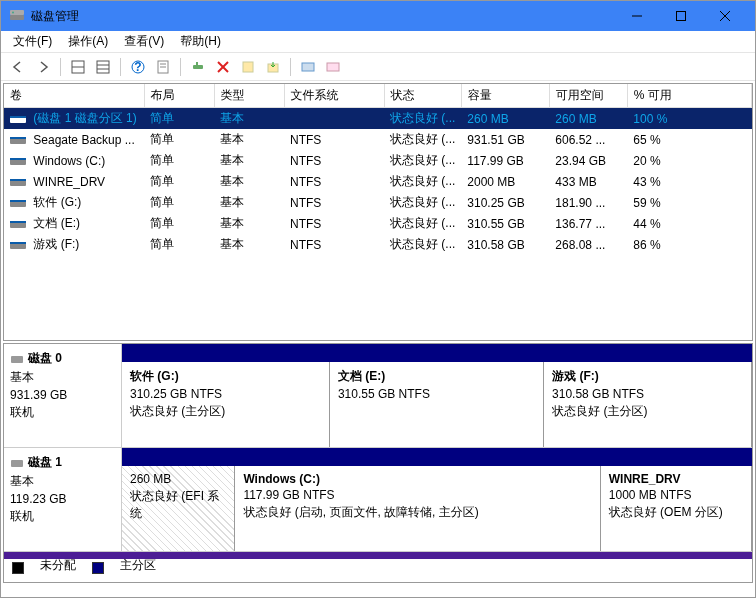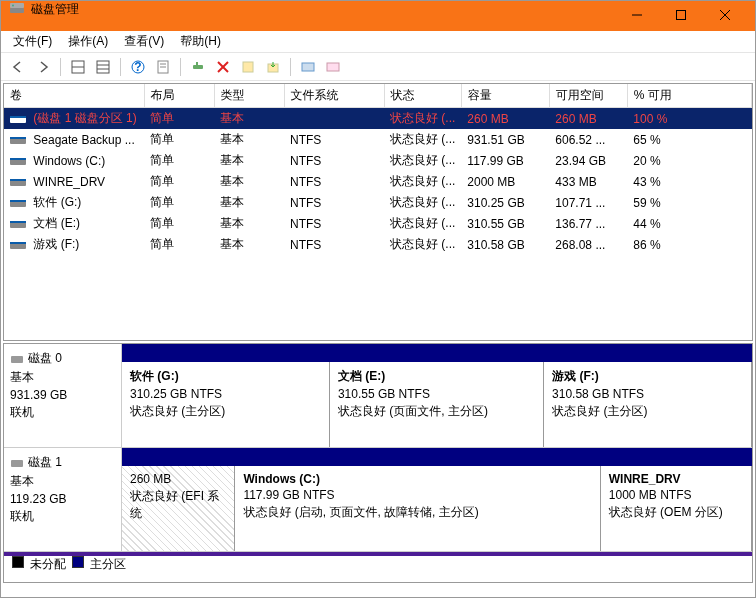--- a/index.html
+++ b/index.html
@@ -1,44 +1,44 @@
 <!DOCTYPE html>
 <html><head>
 <meta charset="utf-8">
 <style>
 *{box-sizing:border-box;margin:0;padding:0;font-family:"Microsoft YaHei","Segoe UI",sans-serif;font-size:12px}
 body{background:#fff;width:756px;height:598px;overflow:hidden;border:1px solid #999}
-.titlebar{height:30px;display:flex;padding:0 8px;background:#f97316}
+.titlebar{height:30px;display:flex;align-items:center;padding:0 8px;background:#3b82f6}
 .titlebar .icon{width:16px;height:16px;margin-right:6px}
 .titlebar .title{flex:1}
 .titlebar .winbtn{width:44px;height:28px;display:flex;align-items:center;justify-content:center}
 .menubar{height:22px;display:flex;padding:0 4px;border-bottom:1px solid #e5e5e5}
 .menubar .menuitem{padding:2px 8px}
 .toolbar{height:28px;display:flex;align-items:center;padding:0 6px;border-bottom:1px solid #e5e5e5;gap:3px}
 .toolbar .sep{width:1px;height:18px;background:#ccc;margin:0 3px}
 .toolbar .tbtn{width:22px;height:22px;display:flex;align-items:center;justify-content:center;border:1px solid transparent}
 .upper{height:258px;border:1px solid #999;margin:2px;overflow:auto;position:relative}
 table{border-collapse:collapse;width:100%}
 th{text-align:left;font-weight:400;background:#fff;border-right:1px solid #ddd;border-bottom:1px solid #ddd;padding:3px 6px;position:sticky;top:0}
 td{padding:2px 6px;white-space:nowrap}
-tr.sel td{background:#0a246a;color:#ef4444}
+tr.sel td{background:#0a246a;color:#0ea5e9}
 tr.sel td .vicon rect.body{fill:#fff}
 .vicon{display:inline-block;vertical-align:middle;margin-right:4px}
 .lower{margin:2px;border:1px solid #999;height:240px;overflow:auto}
 .diskrow{display:flex;border-bottom:1px solid #ccc;min-height:104px}
 .diskhead{width:118px;border-right:1px solid #ccc;padding:6px;display:flex;flex-direction:column;gap:2px}
-.diskhead .dn{font-weight:400}
+.diskhead .dn{font-weight:700}
 .diskhead .dicon{width:14px;height:14px;display:inline-block;vertical-align:middle;margin-right:4px}
 .partstrip{flex:1;display:flex;flex-direction:column}
 .colorbar{height:18px;background:#000080}
 .parts{flex:1;display:flex}
 .part{border-right:1px solid #999;padding:6px 8px;display:flex;flex-direction:column;gap:2px;overflow:hidden}
 .part .pn{font-weight:700}
 .part.hatch{background:repeating-linear-gradient(45deg,#fff,#fff 4px,#ddd 4px,#ddd 5px)}
-.legend{height:22px;border-top:4px solid #4c1d95;display:flex;align-items:flex-start;padding:0 8px;gap:6px}
+.legend{height:22px;border-top:7px solid #4c1d95;display:flex;align-items:flex-end;padding:0 8px;gap:16px}
 .legend .sw{width:12px;height:12px;display:inline-block;border:1px solid #333}
 </style>
 </head>
 <body>
 
 <div class="titlebar">
   <span class="icon">
     <svg width="16" height="16">
         <rect x="1" y="7" width="14" height="5" fill="#888" rx="1"></rect>
         <rect x="1" y="2" width="14" height="5" fill="#aaa" rx="1"></rect>
@@ -217,21 +217,21 @@
         <tr>
           <td><svg class="vicon" width="16" height="12">
               <rect class="body" x="0" y="3" width="16" height="7" fill="#888" rx="1"></rect>
               <rect x="0" y="3" width="16" height="2" fill="#0a5caa"></rect>
             </svg> 软件 (G:)</td>
           <td>简单</td>
           <td>基本</td>
           <td>NTFS</td>
           <td>状态良好 (...</td>
           <td>310.25 GB</td>
-          <td>107.71 ...</td>
+          <td>181.90 ...</td>
           <td>59 %</td>
         </tr>
         <tr>
           <td><svg class="vicon" width="16" height="12">
               <rect class="body" x="0" y="3" width="16" height="7" fill="#888" rx="1"></rect>
               <rect x="0" y="3" width="16" height="2" fill="#0a5caa"></rect>
             </svg> 文档 (E:)</td>
           <td>简单</td>
           <td>基本</td>
           <td>NTFS</td>
@@ -272,21 +272,20 @@
           <div class="colorbar"></div>
           <div class="parts">
             <div class="part" style="width: 33%;">
               <div class="pn">软件  (G:)</div>
               <div>310.25 GB NTFS</div>
               <div>状态良好 (主分区)</div>
             </div>
             <div class="part" style="width: 34%;">
               <div class="pn">文档  (E:)</div>
               <div>310.55 GB NTFS</div>
-              <div>状态良好 (页面文件, 主分区)</div>
             </div>
             <div class="part" style="width: 33%;">
               <div class="pn">游戏  (F:)</div>
               <div>310.58 GB NTFS</div>
               <div>状态良好 (主分区)</div>
             </div>
           </div>
         </div>
       </div>
       <div class="diskrow">

